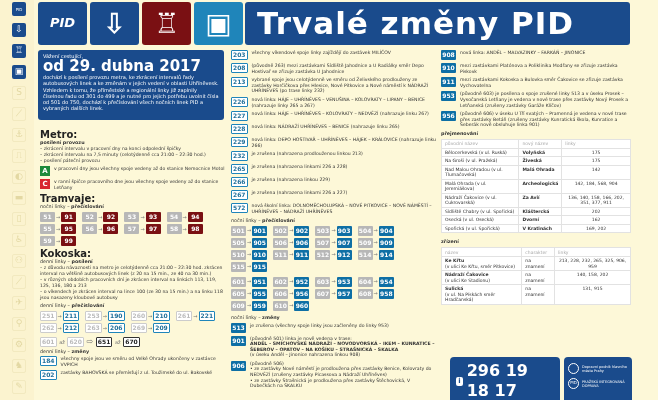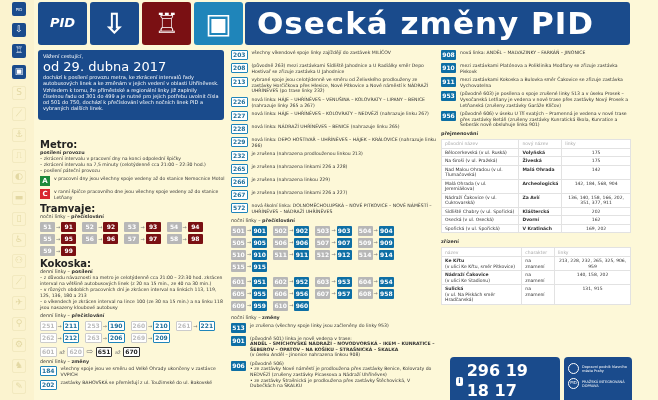--- a/index.html
+++ b/index.html
@@ -5,21 +5,21 @@
 *{box-sizing:border-box;margin:0;padding:0}
 body{width:658px;height:400px;overflow:hidden;background:#fdf8d8;font-family:"DejaVu Sans",sans-serif;color:#333;position:relative;font-size:5px;line-height:1.25}
 .lstrip{position:absolute;left:0;top:0;width:34px;height:400px;background:#fbf3cf}
 .sicon{position:absolute;left:12px;width:14px;height:14px;border-radius:2px;display:flex;align-items:center;justify-content:center;font-size:9px;color:#fff}
 .sicon.on{background:#1a4b8c}
 .sicon.off{color:#e3d8a3;border:1px solid #f2e9bf;background:#fbf3cf}
 .tile{position:absolute;top:2px;height:43px;border-radius:3px;display:flex;align-items:center;justify-content:center;color:#fff;font-size:28px;font-weight:bold}
 .banner{position:absolute;left:245px;top:2px;width:385px;height:43px;background:#1a4b8c;border-radius:3px;color:#fff;font-size:31px;font-weight:bold;display:flex;align-items:center;padding-left:12px;font-family:"DejaVu Sans",sans-serif;letter-spacing:1px}
 .intro{position:absolute;left:38px;top:50px;width:186px;height:70px;background:#1a4b8c;border-radius:3px;color:#fff;padding:3px 5px}
 .intro .greet{font-size:5px}
-.intro .date{font-size:13px;font-weight:normal;line-height:15px}
+.intro .date{font-size:15px;font-weight:bold;line-height:15px}
 .intro .txt{font-size:5px;line-height:6.2px}
 .col{position:absolute;color:#333}
 h2{font-size:10px;font-weight:bold;color:#222;line-height:11px}
 .sub{font-size:4.8px;font-weight:bold;color:#333}
 .sub b{font-weight:bold}
 .sub span.n{font-weight:normal}
 .li{font-size:4.6px;line-height:6px}
 .badge{display:inline-block;height:10px;min-width:15px;font-size:6px;font-weight:bold;color:#fff;text-align:center;line-height:10px;padding:0 1px;border-radius:1px;vertical-align:middle}
 .g{background:#b7b7b7}
 .r{background:#7a1013}
@@ -63,29 +63,29 @@
     <div class="sicon off" style="top: 359px;">♞</div>
     <div class="sicon off" style="top: 380px;">✎</div>
   </div>
 
 <div id="tiles">
     <div class="tile" style="left: 38px; width: 49px; background: rgb(26, 75, 140); font-size: 13px; font-style: italic;">PID</div>
     <div class="tile" style="left: 90px; width: 49px; background: rgb(26, 75, 140);">⇩</div>
     <div class="tile" style="left: 142px; width: 49px; background: rgb(122, 16, 19);">♖</div>
     <div class="tile" style="left: 194px; width: 49px; background: rgb(31, 133, 186);">▣</div>
   </div>
-<div class="banner">Osecká změny PID</div>
+<div class="banner">Trvalé změny PID</div>
 
 <div class="intro">
   <div class="greet">Vážení cestující,</div>
   <div class="date">od 29. dubna 2017</div>
   <div class="txt">dochází k posílení provozu metra, ke zkrácení intervalů řady autobusových linek a ke změnám v jejich vedení v oblasti Uhříněvesk. Vzhledem k tomu, že příměstské a regionální linky již zaplnily číselnou řadu od 301 do 499 a je nutné pro jejich potřebu uvolnit čísla od 501 do 750, dochází k přečíslování všech nočních linek PID a vybraných dalších linek.</div>
 </div>
 
-<div class="col" style="left:40px;top:139px;width:186px">
+<div class="col" style="left:40px;top:129px;width:186px">
   <h2>Metro:</h2>
   <div class="sub">posílení provozu</div>
   <div id="metro-bullets">
       <div class="li">– zkrácení intervalu v pracovní dny na konci odpolední špičky</div>
       <div class="li">– zkrácení intervalu na 7,5 minuty (celotýdenně cca 21:00 – 22:30 hod.)</div>
       <div class="li">– posílení páteční provozu</div>
     </div>
   <div id="metro-lines" style="margin-top:2px">
       <div class="row">
         <span class="metro" style="background: rgb(30, 138, 60);">A</span>

